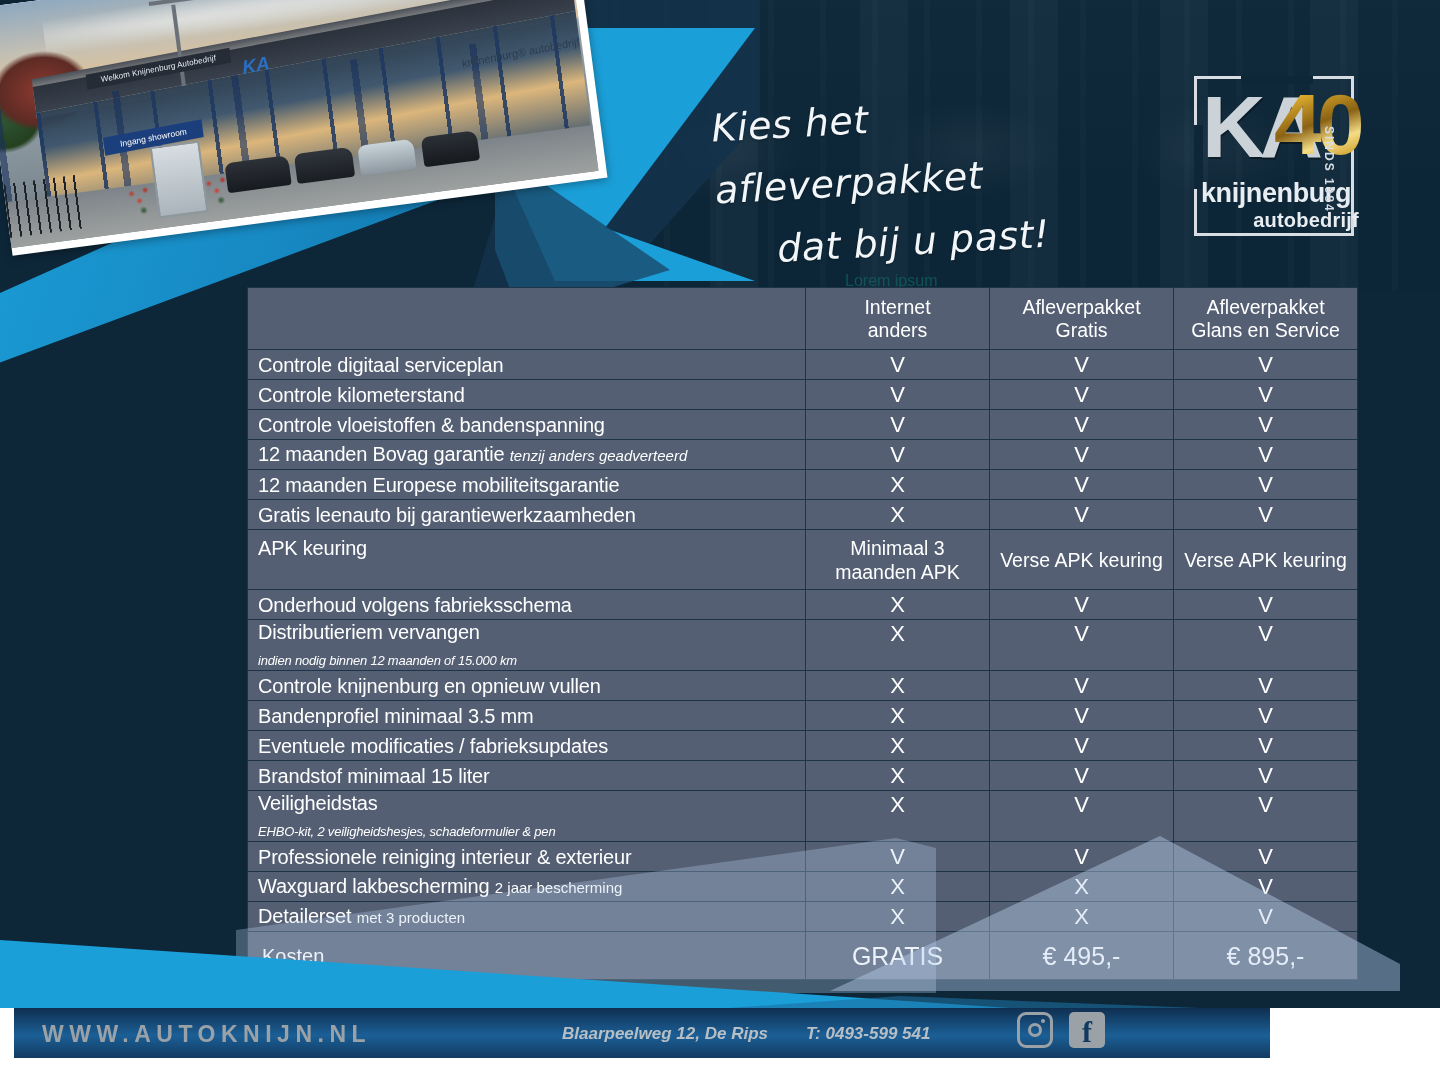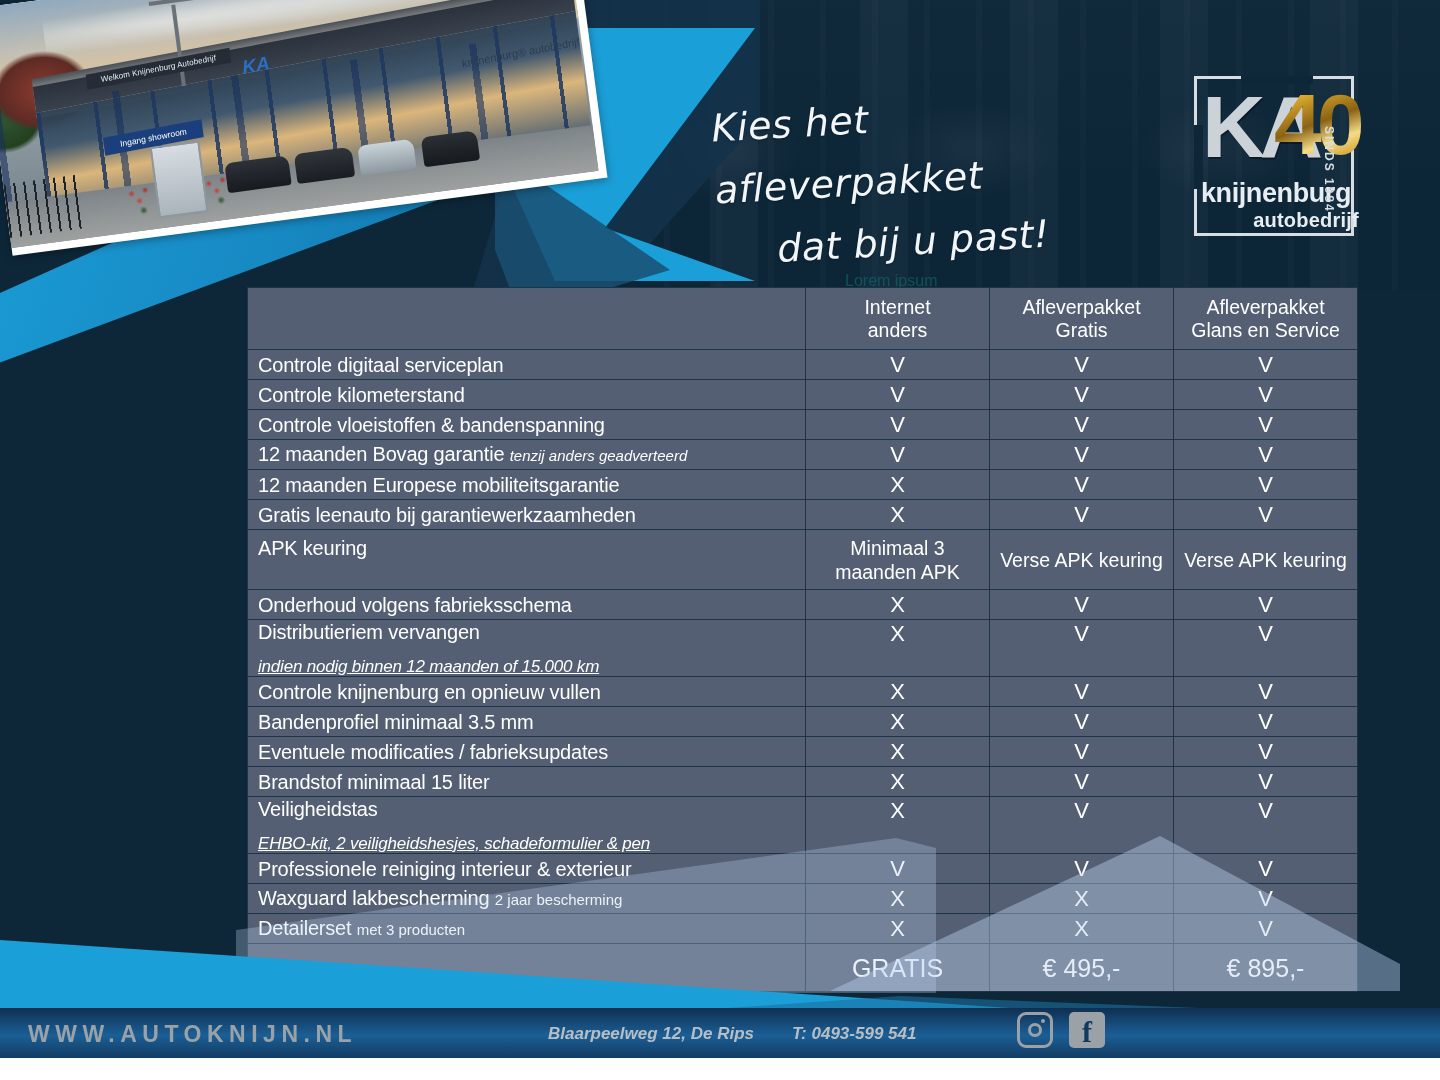--- a/index.html
+++ b/index.html
@@ -230,21 +230,21 @@
   }
   col.c-label{width:558px;}
   col.c-col{width:184px;}
   .hdr td{height:62px;text-align:center;font-size:19.5px;line-height:23px;}
   .hdr td.lbl{background:#545f73;}
   .rowlabel{
     font-size:20px;line-height:24px;text-align:left;padding-left:14px;letter-spacing:-.2px;
   }
   .rowlabel .sm{font-size:15px;font-style:italic;letter-spacing:0;}
   .rowlabel .sm2{font-size:15px;font-style:normal;letter-spacing:0;}
-  .rowlabel .note{display:block;font-size:17px;font-style:italic;line-height:19px;margin-top:13px;text-decoration:underline;}
+  .rowlabel .note{display:block;font-size:13px;font-style:italic;line-height:19px;margin-top:7px;}
   .mark{text-align:center;font-size:22px;font-weight:bold;line-height:22px;}
   .v{color:#5ec13a;}
   .x{color:#f0222a;}
   .txtcell{text-align:center;font-size:19.5px;line-height:24px;}
   tr.r{height:30px;}
   tr.r2{height:45px;}
   tr.apk{height:60px;}
   tr.kosten td{height:48px;font-size:25px;line-height:28px;}
   tr.kosten td.lbl{text-align:left;font-size:20px;padding-left:14px;}
 
@@ -257,21 +257,21 @@
   }
   .glare2{
     position:absolute;left:236px;top:838px;width:700px;height:160px;
     background:rgba(190,212,240,.30);
     clip-path:polygon(0 92px, 660px 0px, 700px 10px, 700px 155px, 0 155px);
     pointer-events:none;
   }
 
   
   .footer{
-    position:absolute;left:0;top:1008px;width:1440px;height:50px;
+    position:absolute;left:14px;top:1008px;width:1256px;height:50px;
     background:linear-gradient(180deg,#0f2f51 0%,#1b5f96 55%,#123a61 100%);
   }
   .footer-url{
     position:absolute;left:28px;top:13px;
     color:#9aa2a8;font-size:23px;line-height:26px;font-weight:bold;
     letter-spacing:5.5px;white-space:nowrap;
   }
   .footer-addr{
     position:absolute;left:548px;top:15px;
     color:#b8bfc4;font-size:17px;line-height:22px;font-weight:bold;font-style:italic;

